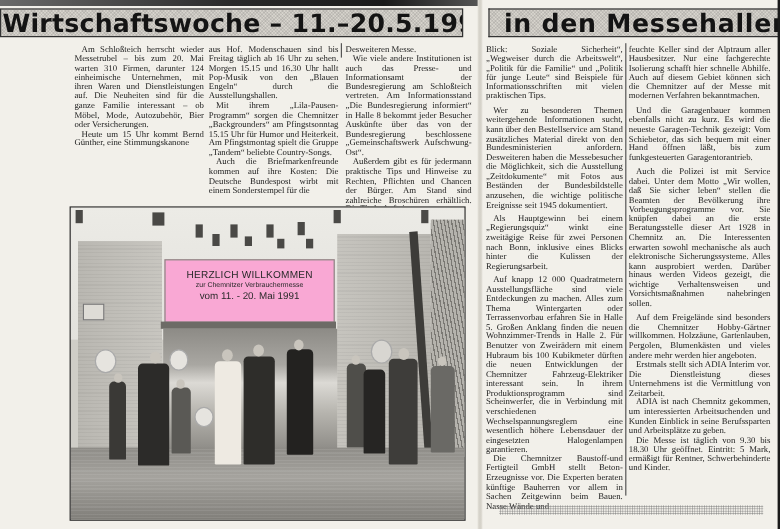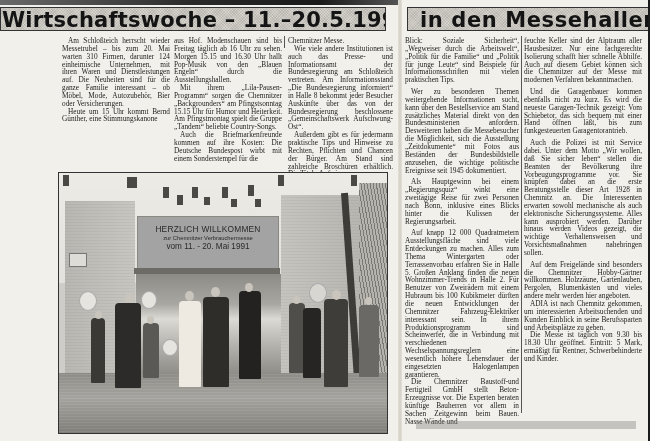--- a/index.html
+++ b/index.html
@@ -79,21 +79,21 @@
   .wall-left { position: absolute; left: 6px; top: 28px; width: 70px; height: 175px;
     background:
       repeating-linear-gradient(0deg, rgba(0,0,0,0.04) 0 1px, transparent 1px 3px),
       linear-gradient(90deg, #b9b7b1, #c8c6c0); }
   .wall-right { position: absolute; left: 222px; top: 22px; width: 78px; height: 180px;
     background:
       repeating-linear-gradient(0deg, rgba(0,0,0,0.04) 0 1px, transparent 1px 3px),
       linear-gradient(90deg, #c6c4be, #b8b6b0); }
   .banner {
     position: absolute; left: 78px; top: 43px; width: 142px; height: 53px;
-    background: #a3a3a3; border: 1px solid #8a8882; box-sizing: border-box;
+    background: #f9a8d4; border: 1px solid #8a8882; box-sizing: border-box;
     text-align: center; font-family: "Liberation Sans", "DejaVu Sans", sans-serif;
     color: #2a2a2a;
   }
   .banner-line1 { font-size: 8.4px; line-height: 10px; margin-top: 7px; letter-spacing: 0.2px; }
   .banner-line2 { font-size: 5.8px; line-height: 8px; font-style: normal; }
   .banner-line3 { font-size: 8.2px; line-height: 10px; }
   .gate { position: absolute; left: 75px; top: 95px; width: 146px; height: 6px; background: #6d6b66; }
   .tent-area { position: absolute; left: 77px; top: 101px; width: 145px; height: 100px;
     background: linear-gradient(180deg, #8d8b86 0%, #a9a7a2 30%, #dcdad5 45%, #b6b4ae 70%, #8f8d88 100%); }
   .tree { position: absolute; left: 300px; top: 10px; width: 30px; height: 200px;
@@ -126,21 +126,21 @@
 
   <div class="col" id="col-l2">
     <p class="noindent">aus Hof. Modenschauen sind bis Freitag täglich ab 16 Uhr zu sehen. Morgen 15.15 und 16.30 Uhr hallt Pop-Musik von den „Blauen Engeln“ durch die Ausstellungshallen.</p>
     <p>Mit ihrem „Lila-Pausen-Programm“ sorgen die Chemnitzer „Backgrounders“ am Pfingstsonntag 15.15 Uhr für Humor und Heiterkeit. Am Pfingstmontag spielt die Gruppe „Tandem“ beliebte Country-Songs.</p>
     <p>Auch die Briefmarkenfreunde kommen auf ihre Kosten: Die Deutsche Bundespost wirbt mit einem Sonderstempel für die</p>
   </div>
 
   <div class="col-sep" id="sep-l1"></div>
 
   <div class="col" id="col-l3">
-    <p class="noindent">Chemnitzer Messe.</p>
+    <p class="noindent">Desweiteren Messe.</p>
     <p>Wie viele andere Institutionen ist auch das Presse- und Informationsamt der Bundesregierung am Schloßteich vertreten. Am Informationsstand „Die Bundesregierung informiert“ in Halle 8 bekommt jeder Besucher Auskünfte über das von der Bundesregierung beschlossene „Gemeinschaftswerk Aufschwung-Ost“.</p>
     <p>Außerdem gibt es für jedermann praktische Tips und Hinweise zu Rechten, Pflichten und Chancen der Bürger. Am Stand sind zahlreiche Broschüren erhältlich. Die Titel „Auf einen</p>
   </div>
 
   <div id="photo">
     <div class="sky"></div>
     <div class="flag" style="left:4px;top:2px;"></div>
     <div class="flag" style="left:68px;top:4px;width:10px;"></div>
     <div class="flag" style="left:104px;top:14px;"></div>
     <div class="flag" style="left:118px;top:22px;height:10px;"></div>
@@ -206,19 +206,20 @@
     <p>Die Chemnitzer Baustoff-und Fertigteil GmbH stellt Beton-Erzeugnisse vor. Die Experten beraten künftige Bauherren vor allem in Sachen Zeitgewinn beim Bauen. Nasse Wände und</p>
   </div>
 
   <div class="col-sep" id="sep-r1"></div>
 
   <div class="col" id="col-r2">
     <p class="noindent">feuchte Keller sind der Alptraum aller Hausbesitzer. Nur eine fachgerechte Isolierung schafft hier schnelle Abhilfe. Auch auf diesem Gebiet können sich die Chemnitzer auf der Messe mit modernen Verfahren bekanntmachen.</p>
     <p class="gap">Und die Garagenbauer kommen ebenfalls nicht zu kurz. Es wird die neueste Garagen-Technik gezeigt: Vom Schiebetor, das sich bequem mit einer Hand öffnen läßt, bis zum funkgesteuerten Garagentorantrieb.</p>
     <p class="gap">Auch die Polizei ist mit Service dabei. Unter dem Motto „Wir wollen, daß Sie sicher leben“ stellen die Beamten der Bevölkerung ihre Vorbeugungsprogramme vor. Sie knüpfen dabei an die erste Beratungsstelle dieser Art 1928 in Chemnitz an. Die Interessenten erwarten sowohl mechanische als auch elektronische Sicherungssysteme. Alles kann ausprobiert werden. Darüber hinaus werden Videos gezeigt, die wichtige Verhaltensweisen und Vorsichtsmaßnahmen nahebringen sollen.</p>
     <p class="gap">Auf dem Freigelände sind besonders die Chemnitzer Hobby-Gärtner willkommen. Holzzäune, Gartenlauben, Pergolen, Blumenkästen und vieles andere mehr werden hier angeboten.</p>
+    <p>Erstmals stellt sich ADIA Interim vor. Die Dienstleistung dieses Unternehmens ist die Vermittlung von Zeitarbeit.</p>
     <p>ADIA ist nach Chemnitz gekommen, um interessierten Arbeitsuchenden und Kunden Einblick in seine Berufssparten und Arbeitsplätze zu geben.</p>
     <p>Die Messe ist täglich von 9.30 bis 18.30 Uhr geöffnet. Eintritt: 5 Mark, ermäßigt für Rentner, Schwerbehinderte und Kinder.</p>
   </div>
 
   <div class="stipple" id="stipple-r"></div>
   <div class="right-edge"></div>
 </div>
 
 </body></html>

